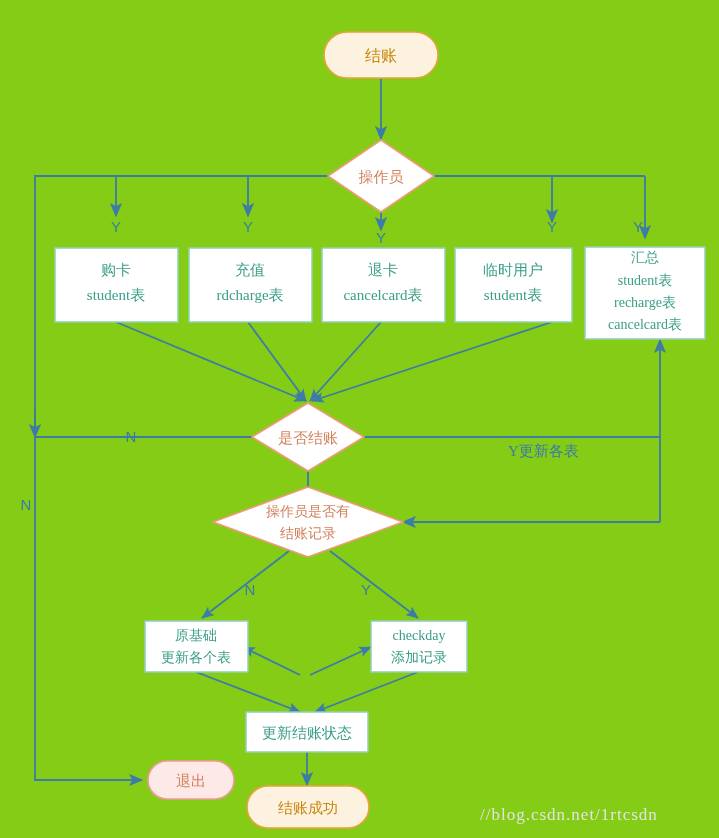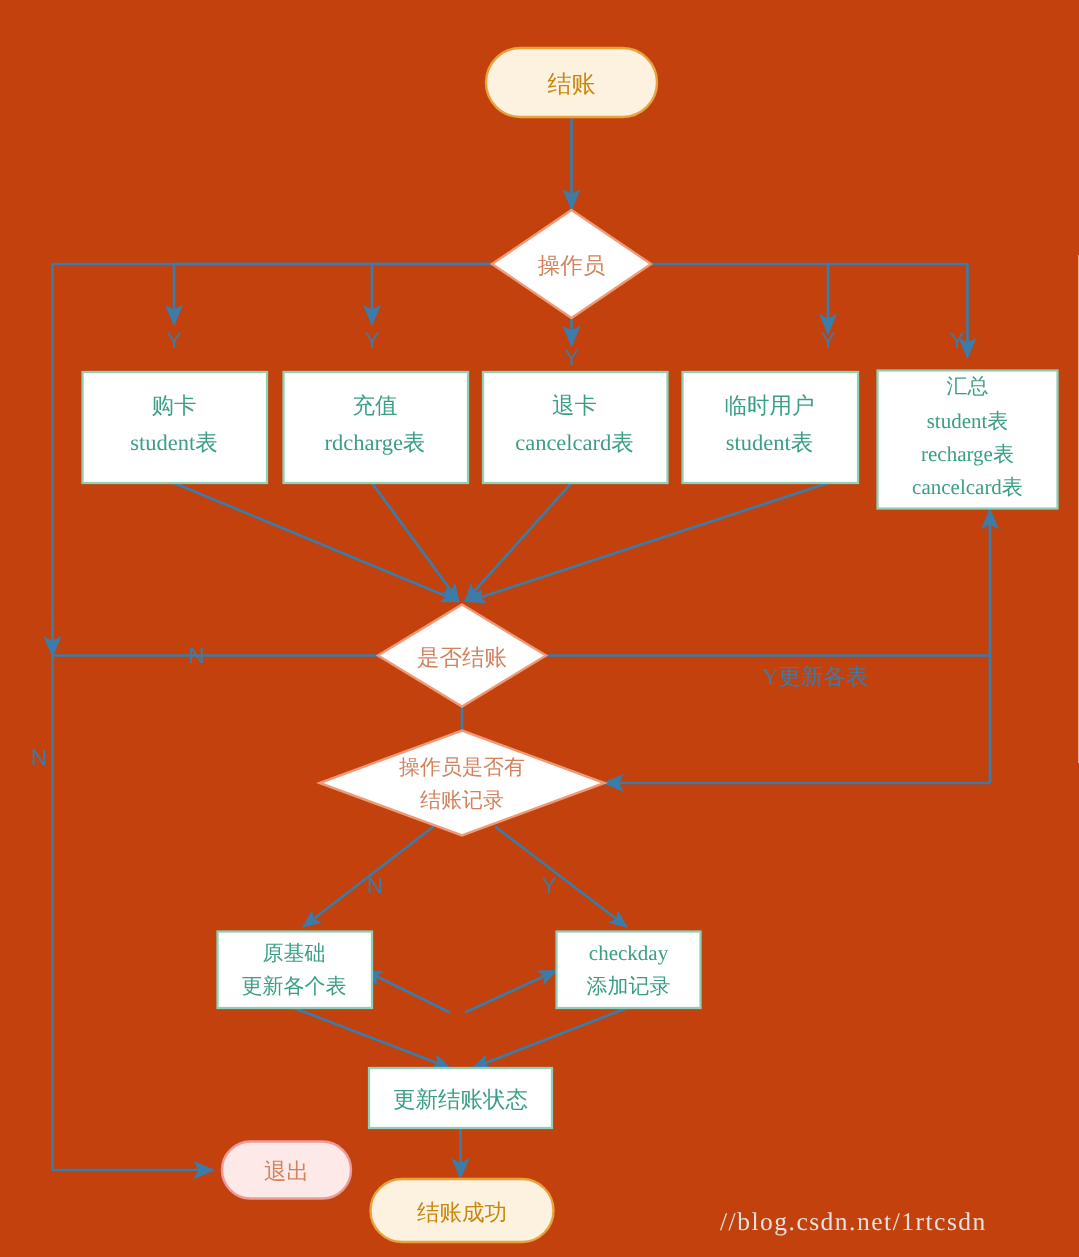--- a/index.html
+++ b/index.html
@@ -7,21 +7,21 @@
     padding: 0;
     background: #ffffff;
   }
   body {
     font-family: "Liberation Sans", sans-serif;
   }
   #canvas {
     position: relative;
     width: 719px;
     height: 838px;
-    background: #c2410c;
+    background: #84cc16;
     overflow: hidden;
   }
   #flow-svg {
     position: absolute;
     left: 0;
     top: 0;
     width: 719px;
     height: 838px;
   }
   .node-label {

